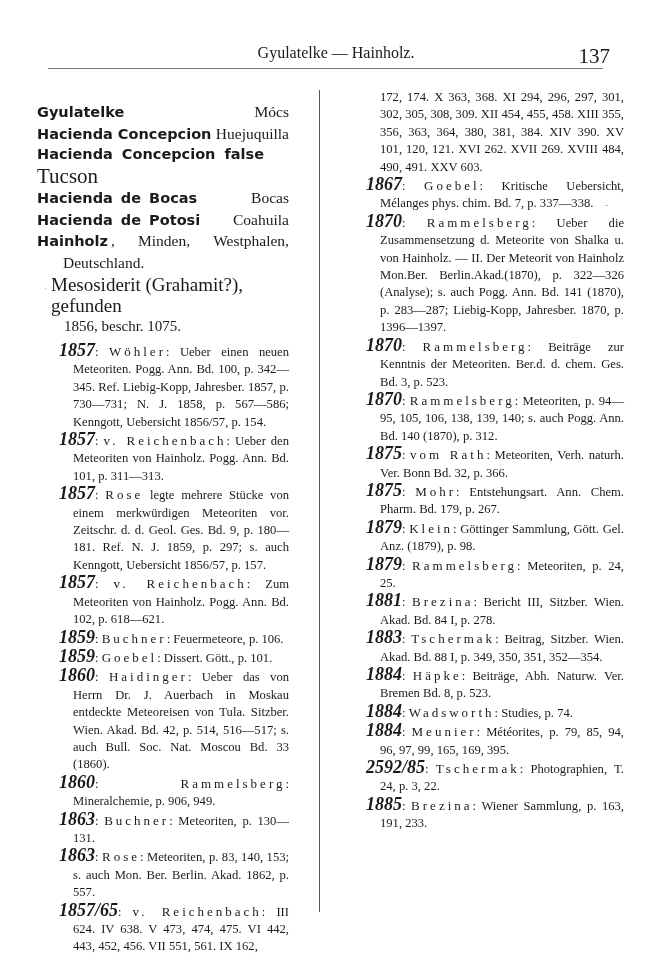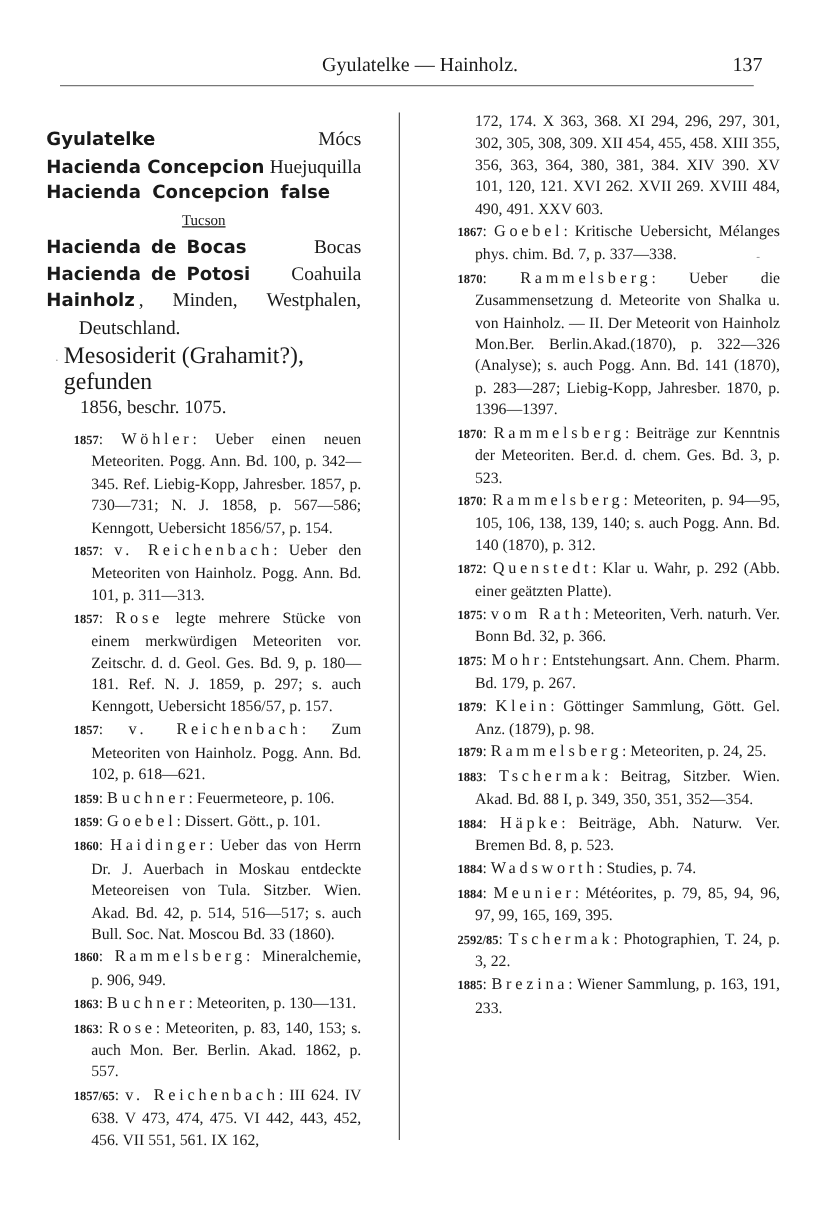--- a/index.html
+++ b/index.html
@@ -1,36 +1,36 @@
 <!DOCTYPE html>
 <html><head>
 <meta charset="utf-8">
 <style>
   html, body { margin: 0; padding: 0; background: #ffffff; }
   body { width: 652px; height: 968px; position: relative; overflow: hidden;
          font-family: "Liberation Serif", "DejaVu Serif", serif; color: #1a1a1a; }
   .running-head { position: absolute; top: 44px; left: 48px; width: 572px; height: 22px; }
   .running-title { position: absolute; left: 4px; right: 0; text-align: center; font-size: 16px; top: 0; }
-  .page-number { position: absolute; right: 10px; top: 0; font-size: 16px; }
+  .page-number { position: absolute; right: 10px; top: 0; font-size: 21px; }
   .head-rule { position: absolute; top: 68px; left: 48px; width: 555px; height: 1px; background: #777; }
   .col-left { position: absolute; top: 88px; left: 37px; width: 252px; margin-top: 13px; }
   .col-right { position: absolute; top: 89px; left: 366px; width: 258px; }
   .col-divider { position: absolute; left: 319px; top: 90px; width: 1px; height: 822px; background: #555; }
   .headword { font-family: "DejaVu Sans", "Liberation Sans", sans-serif; font-weight: bold; font-size: 14.5px; }
   .hw-line { display: flex; justify-content: space-between; align-items: baseline; height: 21.5px; font-size: 15.5px; line-height: 21.5px; }
   .hw-line .loc { font-size: 15.5px; }
-  .hw-right { text-align: center; height: 21.5px; font-size: 12px; line-height: 21.5px; text-decoration: underline; }
+  .hw-right { text-align: left; height: 21.5px; font-size: 21px; line-height: 21.5px; }
   .indent-line { padding-left: 26px; font-size: 15.5px; line-height: 21.5px; }
   .mesosiderit { padding-left: 14px; font-size: 19px; line-height: 21px; margin-top: 1px; }
   .meso-2 { padding-left: 27px; font-size: 15px; line-height: 21px; }
   .refs { margin-top: 5px; }
   .ref { font-size: 12.6px; line-height: 17.4px; text-align: justify; padding-left: 14px; text-indent: -14px; }
   .col-left .ref { margin-left: 22px; }
   .col-right .ref { padding-left: 12px; text-indent: -14px; margin-left: 2px; }
-  .year { font-weight: bold; font-size: 10px; }
+  .year { font-weight: bold; font-size: 18px; font-style: italic; }
   .author { letter-spacing: 3px; font-size: 13px; }
   .cont { font-size: 12.6px; line-height: 17.4px; text-align: justify; padding-left: 14px; }
   .margin-mark { position: absolute; color: #888; font-size: 9px; }
 </style>
 </head>
 <body>
 
 <div class="running-head">
   <span class="running-title">Gyulatelke — Hainholz.</span>
   <span class="page-number">137</span>
@@ -85,25 +85,25 @@
     </div>
 </div>
 
 <div class="col-right">
   <div class="cont">172, 174. X 363, 368. XI 294, 296, 297, 301, 302, 305, 308, 309. XII 454, 455, 458. XIII 355, 356, 363, 364, 380, 381, 384. XIV 390. XV 101, 120, 121. XVI 262. XVII 269. XVIII 484, 490, 491. XXV 603.</div>
   <div id="right-refs">
       <div class="ref"><span class="year">1867</span>: <span class="author">Goebel</span><span>: Kritische Uebersicht, Mélanges phys. chim. Bd. 7, p. 337—338.</span></div>
       <div class="ref"><span class="year">1870</span>: <span class="author">Rammelsberg</span><span>: Ueber die Zusammensetzung d. Meteorite von Shalka u. von Hainholz. — II. Der Meteorit von Hainholz Mon.Ber. Berlin.Akad.(1870), p. 322—326 (Analyse); s. auch Pogg. Ann. Bd. 141 (1870), p. 283—287; Liebig-Kopp, Jahresber. 1870, p. 1396—1397.</span></div>
       <div class="ref"><span class="year">1870</span>: <span class="author">Rammelsberg</span><span>: Beiträge zur Kenntnis der Meteoriten. Ber.d. d. chem. Ges. Bd. 3, p. 523.</span></div>
       <div class="ref"><span class="year">1870</span>: <span class="author">Rammelsberg</span><span>: Meteoriten, p. 94—95, 105, 106, 138, 139, 140; s. auch Pogg. Ann. Bd. 140 (1870), p. 312.</span></div>
-      <div class="ref"><span class="year">1872</span>: <span class="author">Quenstedt</span><span>: Klar u. Wahr, p. 292 (Abb. einer geätzten Platte).</span></div>
       <div class="ref"><span class="year">1875</span>: <span class="author">vom Rath</span><span>: Meteoriten, Verh. naturh. Ver. Bonn Bd. 32, p. 366.</span></div>
       <div class="ref"><span class="year">1875</span>: <span class="author">Mohr</span><span>: Entstehungsart. Ann. Chem. Pharm. Bd. 179, p. 267.</span></div>
       <div class="ref"><span class="year">1879</span>: <span class="author">Klein</span><span>: Göttinger Sammlung, Gött. Gel. Anz. (1879), p. 98.</span></div>
       <div class="ref"><span class="year">1879</span>: <span class="author">Rammelsberg</span><span>: Meteoriten, p. 24, 25.</span></div>
+      <div class="ref"><span class="year">1881</span>: <span class="author">Brezina</span><span>: Bericht III, Sitzber. Wien. Akad. Bd. 84 I, p. 278.</span></div>
       <div class="ref"><span class="year">1883</span>: <span class="author">Tschermak</span><span>: Beitrag, Sitzber. Wien. Akad. Bd. 88 I, p. 349, 350, 351, 352—354.</span></div>
       <div class="ref"><span class="year">1884</span>: <span class="author">Häpke</span><span>: Beiträge, Abh. Naturw. Ver. Bremen Bd. 8, p. 523.</span></div>
       <div class="ref"><span class="year">1884</span>: <span class="author">Wadsworth</span><span>: Studies, p. 74.</span></div>
       <div class="ref"><span class="year">1884</span>: <span class="author">Meunier</span><span>: Météorites, p. 79, 85, 94, 96, 97, 99, 165, 169, 395.</span></div>
       <div class="ref"><span class="year">2592/85</span>: <span class="author">Tschermak</span><span>: Photographien, T. 24, p. 3, 22.</span></div>
       <div class="ref"><span class="year">1885</span>: <span class="author">Brezina</span><span>: Wiener Sammlung, p. 163, 191, 233.</span></div>
     </div>
 </div>
 
 <span class="margin-mark" style="left:44px; top:283px;">·</span>

